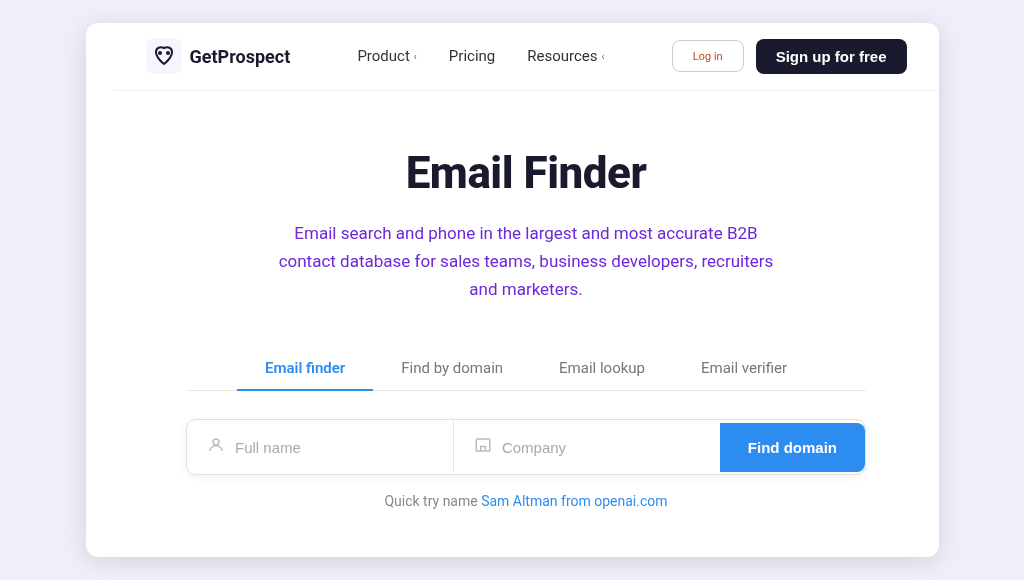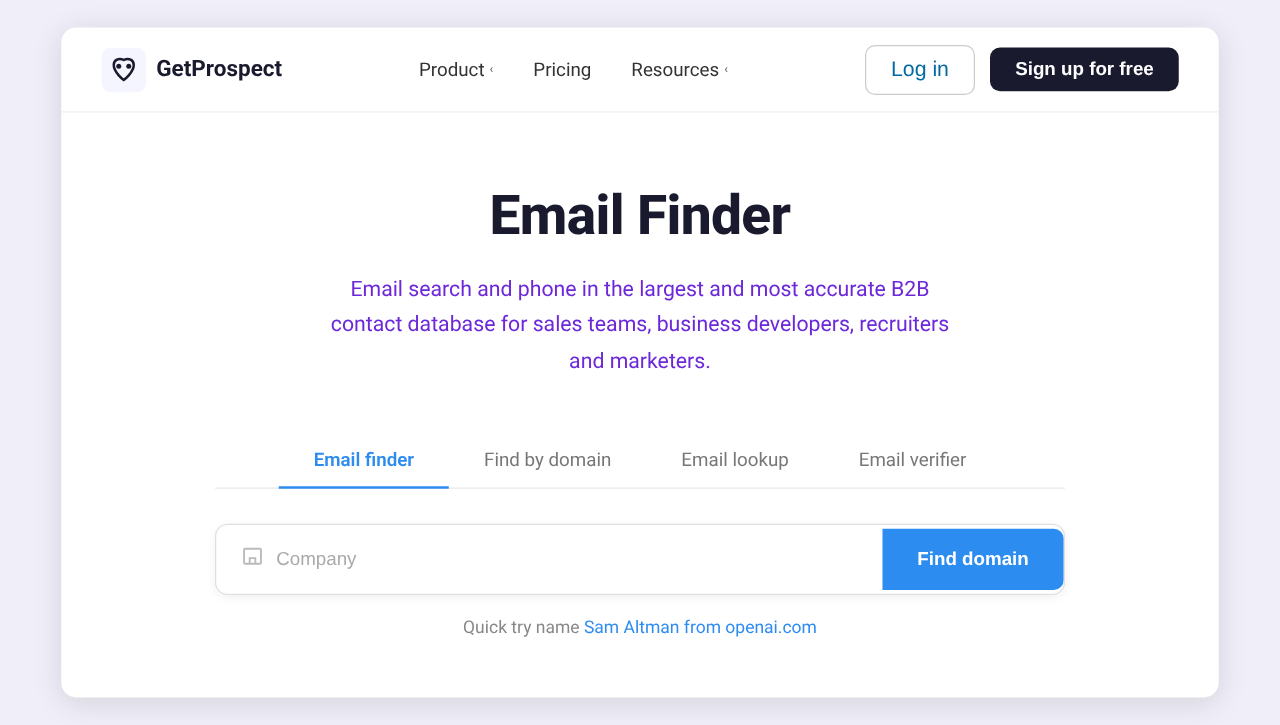--- a/index.html
+++ b/index.html
@@ -8,25 +8,26 @@
       font-family: -apple-system, BlinkMacSystemFont, 'Segoe UI', Roboto, sans-serif;
       background: #f0eef8;
       display: flex;
       justify-content: center;
       align-items: center;
       min-height: 100vh;
       padding: 16px;
     }
 
     .browser-frame {
-      width: 926px;
+      width: 853px;
       background: #ffffff;
       border-radius: 12px;
       box-shadow: 0 4px 24px rgba(0,0,0,0.12);
       overflow: hidden;
+      padding-left: 28px;
     }
 
     
     .navbar {
       display: flex;
       align-items: center;
       justify-content: space-between;
       padding: 0 32px;
       height: 68px;
       border-bottom: 1px solid #f0f0f0;
@@ -74,23 +75,23 @@
       display: flex;
       align-items: center;
       gap: 12px;
     }
 
     .btn-login {
       padding: 9px 20px;
       border: 1.5px solid #ccc;
       border-radius: 8px;
       background: #fff;
-      font-size: 17px;
+      font-size: 11px;
       font-weight: 500;
-      color: #0369a1;
+      color: #c2410c;
       cursor: pointer;
     }
 
     .btn-signup {
       padding: 9px 20px;
       border: none;
       border-radius: 8px;
       background: #1a1a2e;
       font-size: 15px;
       font-weight: 600;
@@ -277,20 +278,29 @@
       </div>
       <div class="tab">
         <span>Email lookup</span>
       </div>
       <div class="tab">
         <span>Email verifier</span>
       </div>
     </div>
 
     <div class="search-bar">
+      <div class="search-field">
+        <span class="search-field-icon">
+          <svg width="18" height="18" viewBox="0 0 24 24" fill="none" stroke="#bbb" stroke-width="2">
+            <circle cx="12" cy="8" r="4"></circle>
+            <path d="M4 20c0-4 3.6-7 8-7s8 3 8 7"></path>
+          </svg>
+        </span>
+        <input class="search-input" type="text" placeholder="Full name" style="">
+      </div>
       <div class="search-field-2">
         <span class="search-field-icon">
           <svg width="18" height="18" viewBox="0 0 24 24" fill="none" stroke="#bbb" stroke-width="2">
             <rect x="3" y="4" width="18" height="16" rx="1"></rect>
             <path d="M9 20v-6h6v6"></path>
             <path d="M9 8h.01M15 8h.01M9 12h.01M15 12h.01"></path>
           </svg>
         </span>
         <input class="search-input" type="text" placeholder="Company" style="">
       </div>

